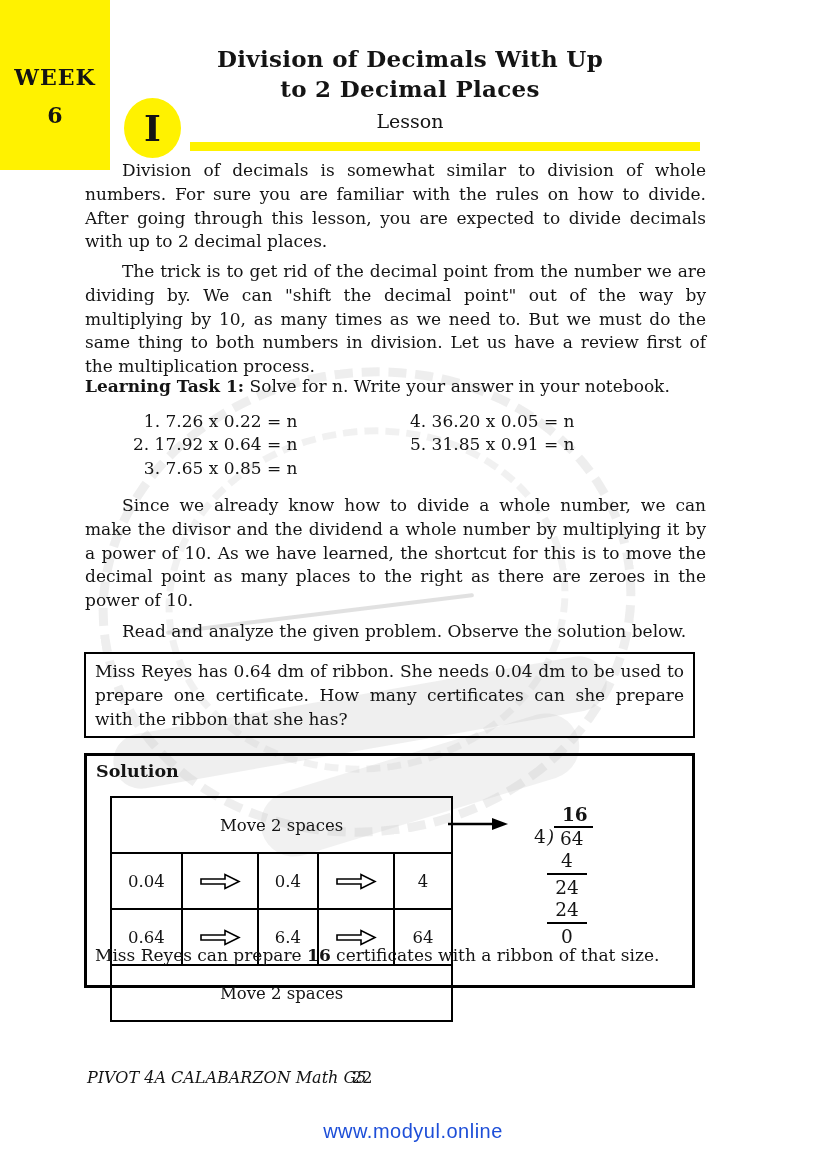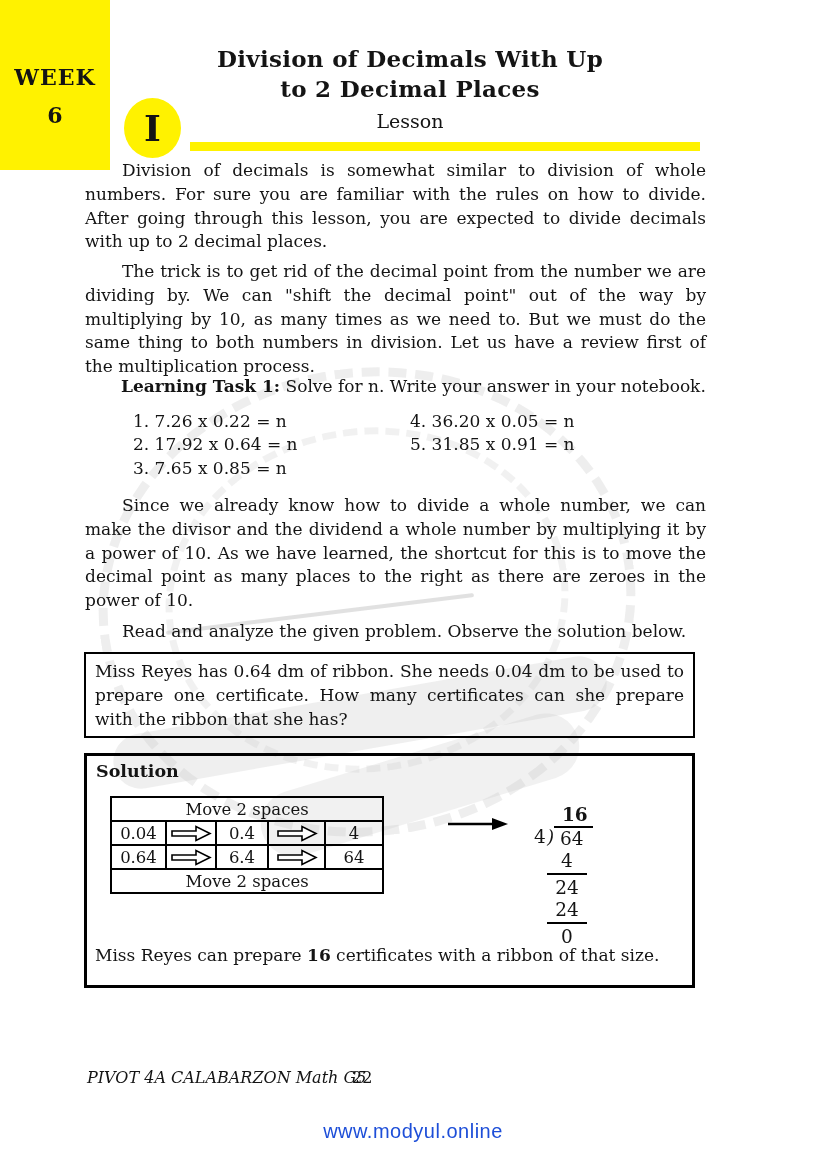--- a/index.html
+++ b/index.html
@@ -28,35 +28,35 @@
   .lesson-circle{position:absolute;left:124px;top:98px;width:57px;height:60px;background:var(--yellow);border-radius:50%;display:flex;align-items:center;justify-content:center;font-size:36px;font-weight:bold;}
   .lesson-label{position:absolute;left:110px;top:110px;width:600px;text-align:center;font-size:19px;}
   .lesson-bar{position:absolute;left:190px;top:142px;width:510px;height:9px;background:var(--yellow);}
 
   
   .bodytext{position:absolute;left:85px;width:621px;font-size:17px;line-height:23.8px;text-align:justify;}
   .indent{text-indent:37px;}
   .p1{top:159px;}
   .p2{top:260px;}
   .task-line{top:375px;text-align:left;}
-  .task-label{font-weight:bold;margin-left:36px;}
-  .task-col{position:absolute;font-size:17px;line-height:23.4px;}
+  .task-label{font-weight:bold;}
+  .task-col{position:absolute;font-size:17px;line-height:23.4px;text-align:right;}
   .task-col-1{left:133px;top:410px;}
   .task-col-2{left:410px;top:410px;}
   .p3{top:494px;}
   .read-line{top:620px;}
 
   
   .problem-box{position:absolute;left:84px;top:652px;width:611px;min-height:84px;box-sizing:border-box;border:2.5px solid #000;padding:5px 9px;font-size:17px;line-height:24px;text-align:justify;}
 
   
   .solution-box{position:absolute;left:84px;top:753px;width:611px;height:235px;box-sizing:border-box;border:3px solid #000;}
   .solution-label{position:absolute;left:9px;top:5px;font-weight:bold;font-size:17.5px;}
   .move-table{position:absolute;left:23px;top:40px;border-collapse:collapse;table-layout:fixed;}
-  .move-table td{border:2px solid #000;text-align:center;font-size:16.5px;padding:0;height:22px;vertical-align:middle;}
+  .move-table td{border:2px solid #000;text-align:center;font-size:16.5px;padding:16px;height:22px;vertical-align:middle;}
   .move-table .span-row td{font-size:16.5px;}
   .arrow-cell svg{display:block;margin:0 auto;}
   .big-arrow{position:absolute;left:360px;top:60px;}
   .division{position:absolute;left:444px;top:48px;width:80px;font-size:18.5px;line-height:22px;}
   .division .dq{padding-left:31px;font-weight:bold;}
   .division .dd{display:flex;align-items:flex-start;padding-left:3px;}
   .division .paren{transform:skewX(-10deg);margin-left:1px;}
   .division .dividend{border-top:2px solid #000;padding:0 9px 0 6px;}
   .division .steps{margin-left:16px;width:40px;text-align:center;}
   .division .u{border-bottom:2.5px solid #000;padding-bottom:1px;margin-bottom:2px;}

